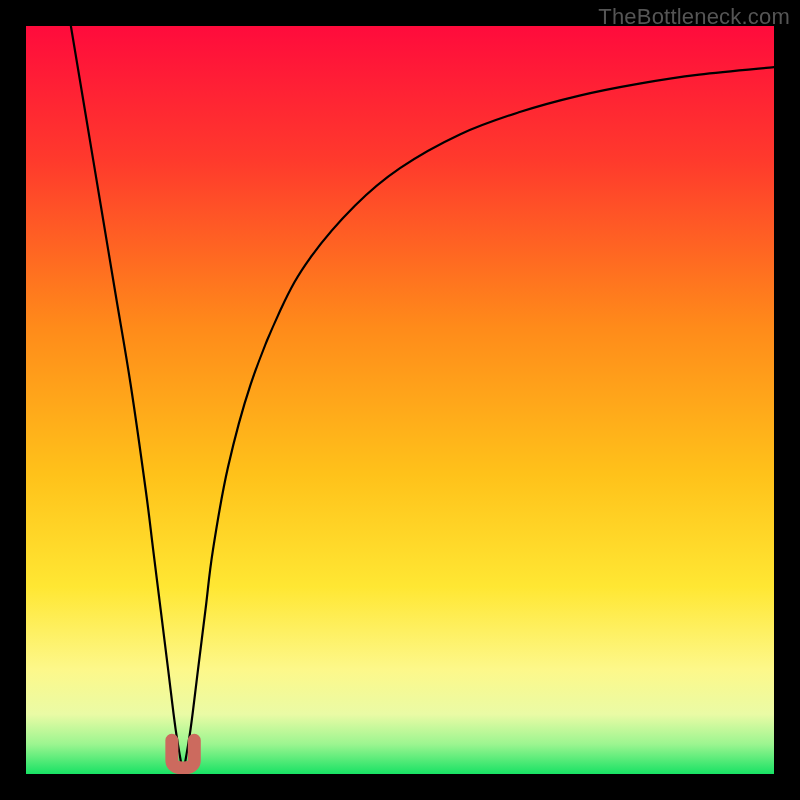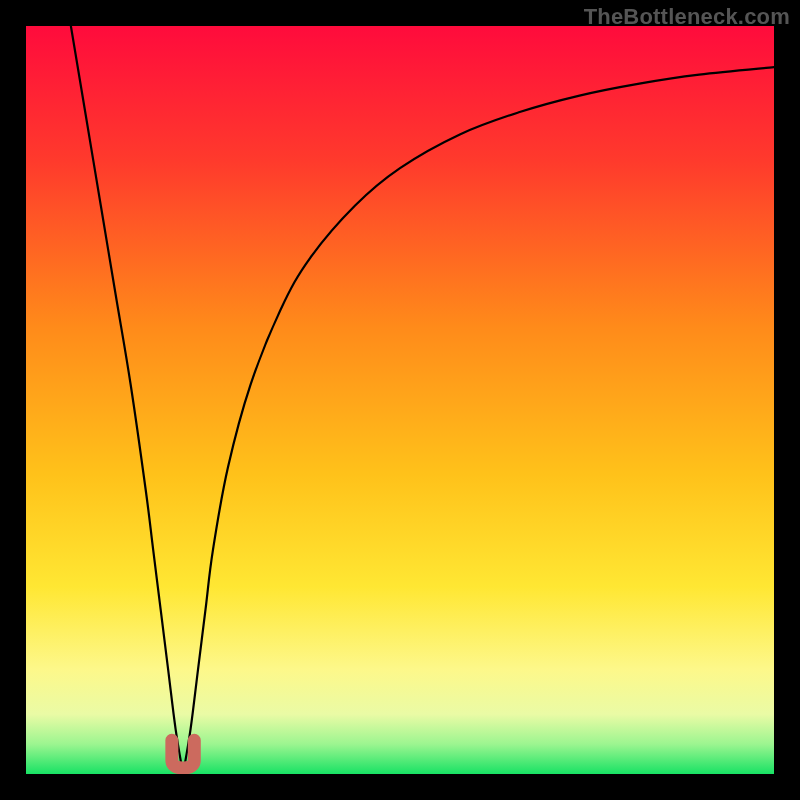--- a/index.html
+++ b/index.html
@@ -32,21 +32,21 @@
     position: absolute;
     left: 0; top: 0;
   }
   #watermark {
     position: absolute;
     top: 4px;
     right: 10px;
     color: #555;
     font-size: 22px;
     letter-spacing: 0.2px;
-    font-weight: 700;
+    font-weight: 400;
   }
 </style>
 </head>
 <body>
 
 <div id="frame">
   <div id="watermark">TheBottleneck.com</div>
   <div id="plot">
     <svg id="gradient" width="748" height="748" viewBox="0 0 748 748" preserveAspectRatio="none">
       <defs>

